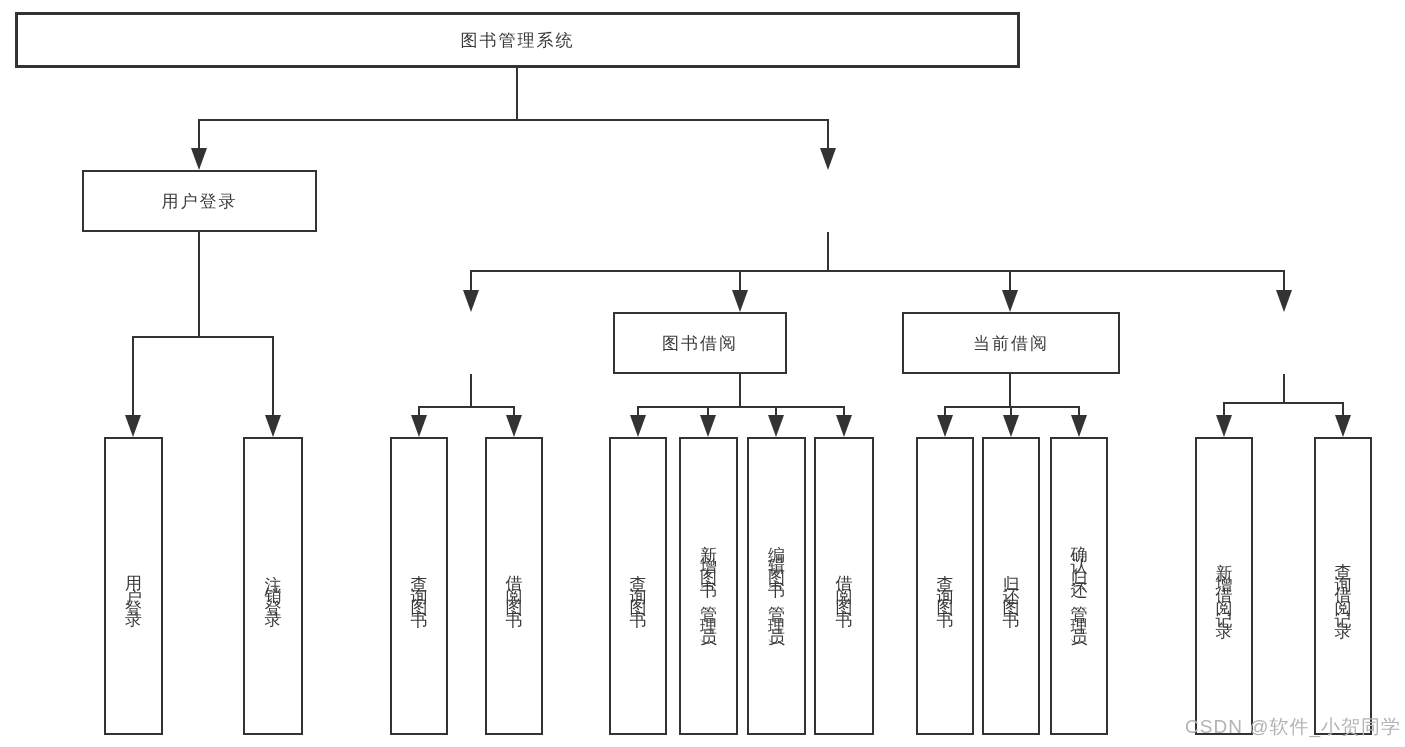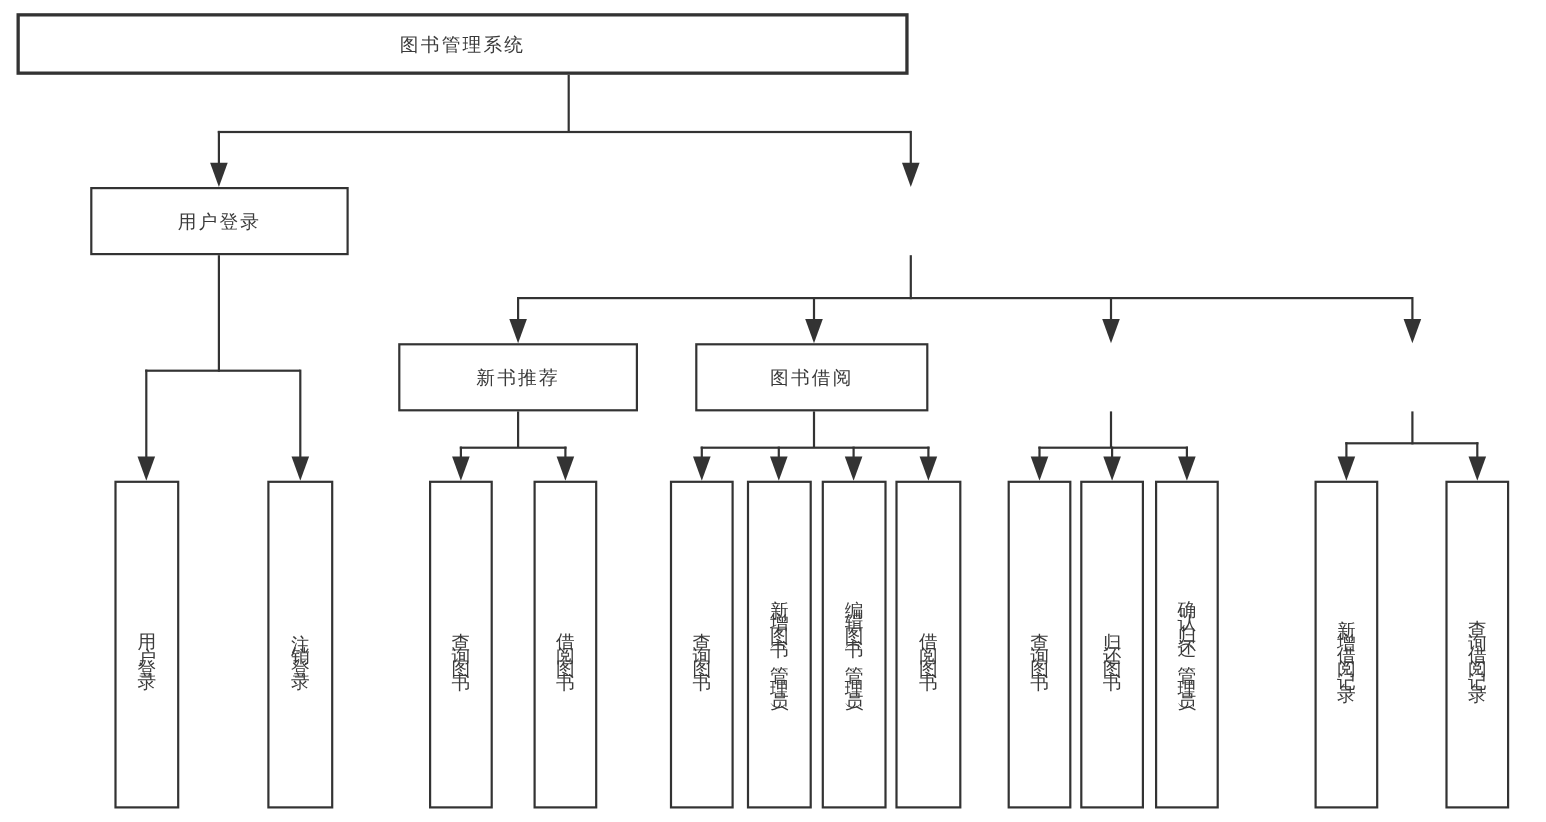--- a/index.html
+++ b/index.html
@@ -36,21 +36,21 @@
   .watermark{
     position:absolute;right:4px;bottom:7px;z-index:10;
     font-size:19px;color:var(--watermark);letter-spacing:1px;pointer-events:none;
   }
 </style>
 </head>
 <body>
 
 <div class="stage">
 
-  <div class="box h root" style="left:15px;top:12px;width:811px;height:56px">
+  <div class="box h root" style="left:15px;top:12px;width:1005px;height:56px">
     <span class="htext">图书管理系统</span>
   </div>
 
   <i class="vl" style="left:516px;top:68px;height:52px"></i>
   <i class="hl" style="left:198px;top:119px;width:630px"></i>
   <i class="vl" style="left:198px;top:119px;height:32px"></i>
   <i class="ar" style="left:199px;top:148px"></i>
   <i class="vl" style="left:827px;top:119px;height:32px"></i>
   <i class="ar" style="left:828px;top:148px"></i>
 
@@ -69,25 +69,25 @@
   <i class="hl" style="left:470px;top:270px;width:814px"></i>
   <i class="vl" style="left:470px;top:270px;height:24px"></i>
   <i class="ar" style="left:471px;top:290px"></i>
   <i class="vl" style="left:739px;top:270px;height:24px"></i>
   <i class="ar" style="left:740px;top:290px"></i>
   <i class="vl" style="left:1009px;top:270px;height:24px"></i>
   <i class="ar" style="left:1010px;top:290px"></i>
   <i class="vl" style="left:1283px;top:270px;height:24px"></i>
   <i class="ar" style="left:1284px;top:290px"></i>
 
-  <div class="box h" style="left:362px;top:312px;width:218px;height:62px">
-    <span class="htext">新书推荐</span>
+  <div class="box h" style="left:613px;top:312px;width:174px;height:62px">
+    <span class="htext">图书借阅</span>
   </div>
-  <div class="box h" style="left:632px;top:312px;width:212px;height:62px">
-    <span class="htext">图书借阅</span>
+  <div class="box h" style="left:902px;top:312px;width:218px;height:62px">
+    <span class="htext">当前借阅</span>
   </div>
 
   <i class="vl" style="left:470px;top:374px;height:33px"></i>
   <i class="hl" style="left:418px;top:406px;width:97px"></i>
   <i class="vl" style="left:418px;top:406px;height:12px"></i>
   <i class="ar" style="left:419px;top:415px"></i>
   <i class="vl" style="left:513px;top:406px;height:12px"></i>
   <i class="ar" style="left:514px;top:415px"></i>
 
   <i class="vl" style="left:739px;top:374px;height:33px"></i>
@@ -154,14 +154,15 @@
     <span class="vtext">确认归还（管理员）</span>
   </div>
 
   <div class="box v" style="left:1195px;top:437px;width:58px;height:298px">
     <span class="vtext">新增借阅记录</span>
   </div>
   <div class="box v" style="left:1314px;top:437px;width:58px;height:298px">
     <span class="vtext">查询借阅记录</span>
   </div>
 
+  <div class="watermark">CSDN @软件_小贺同学</div>
 
 </div>
 
 </body></html>

